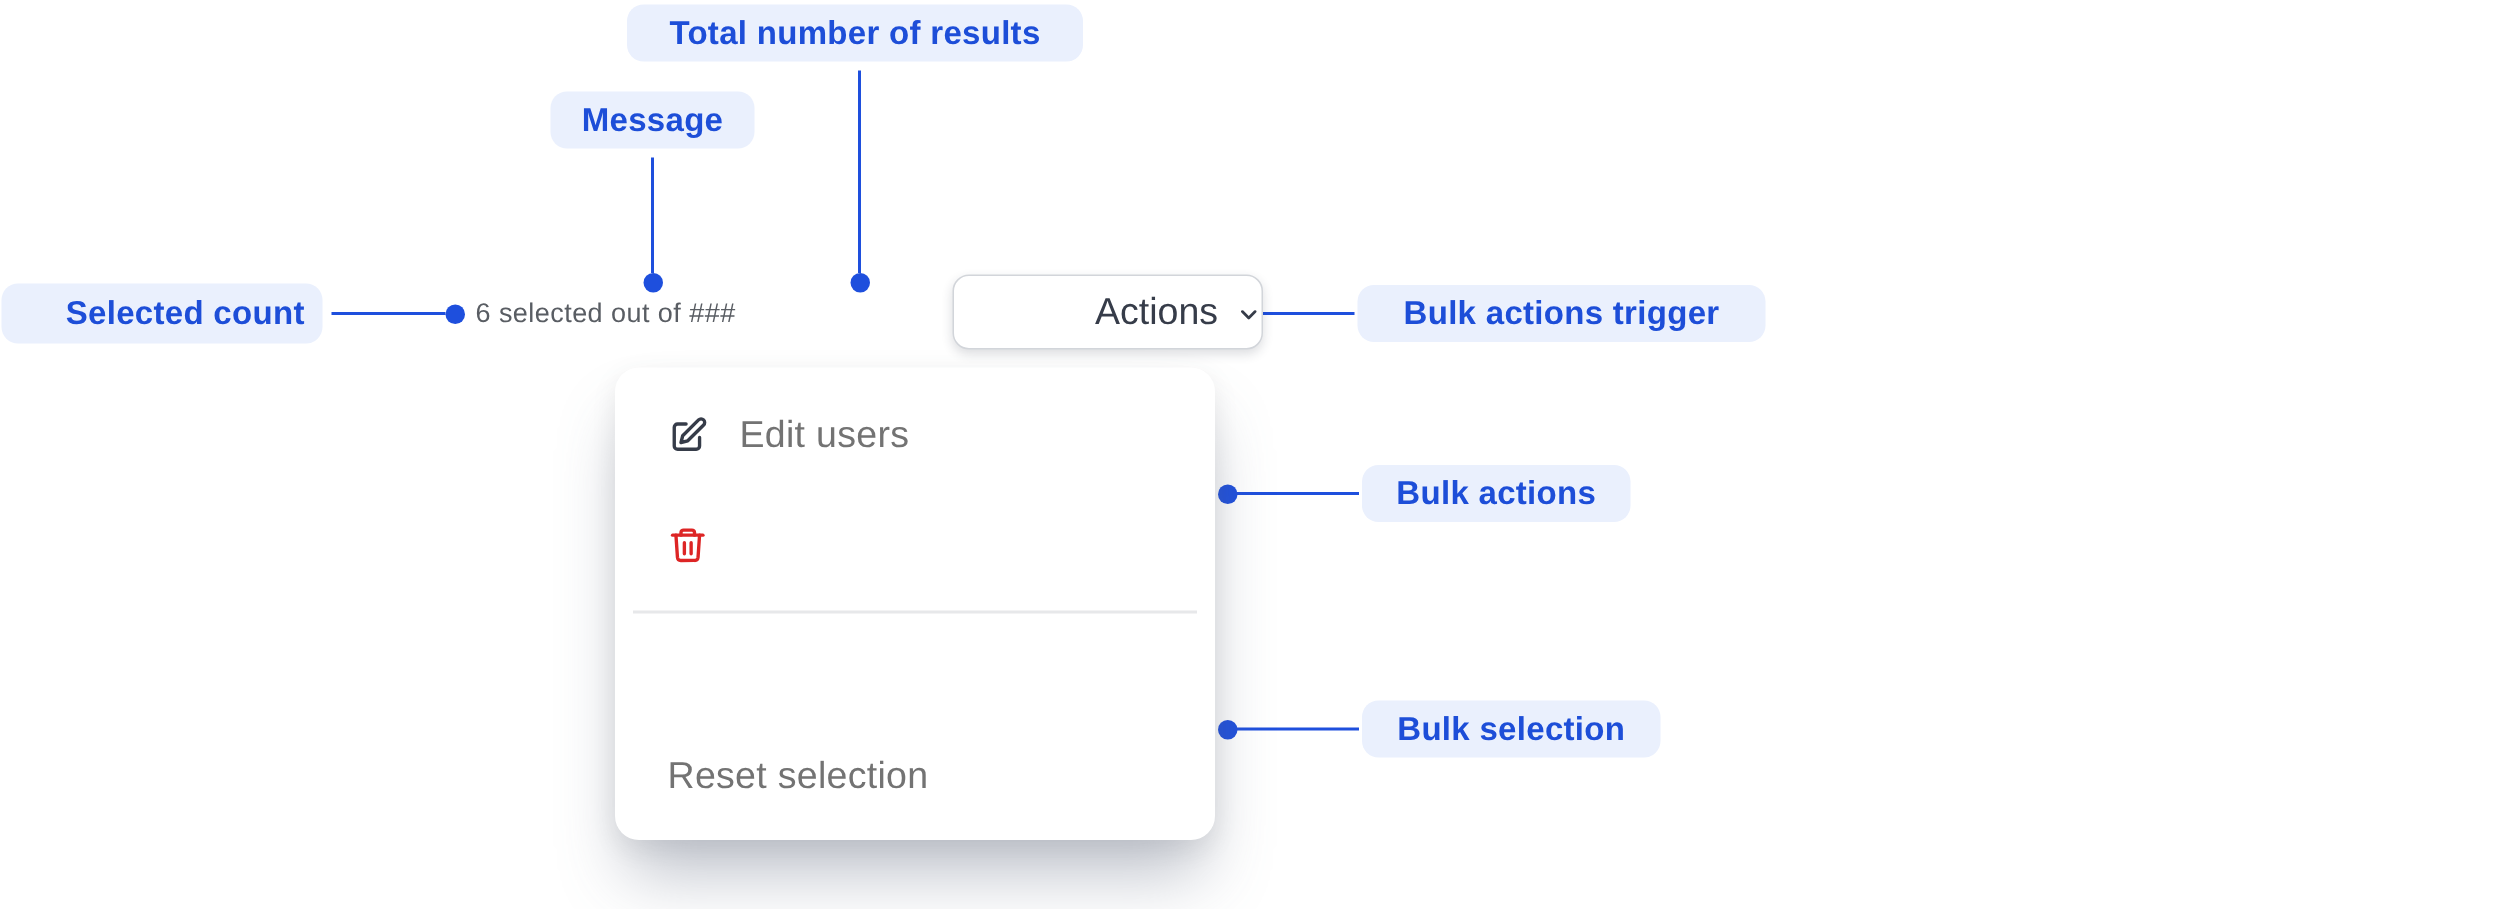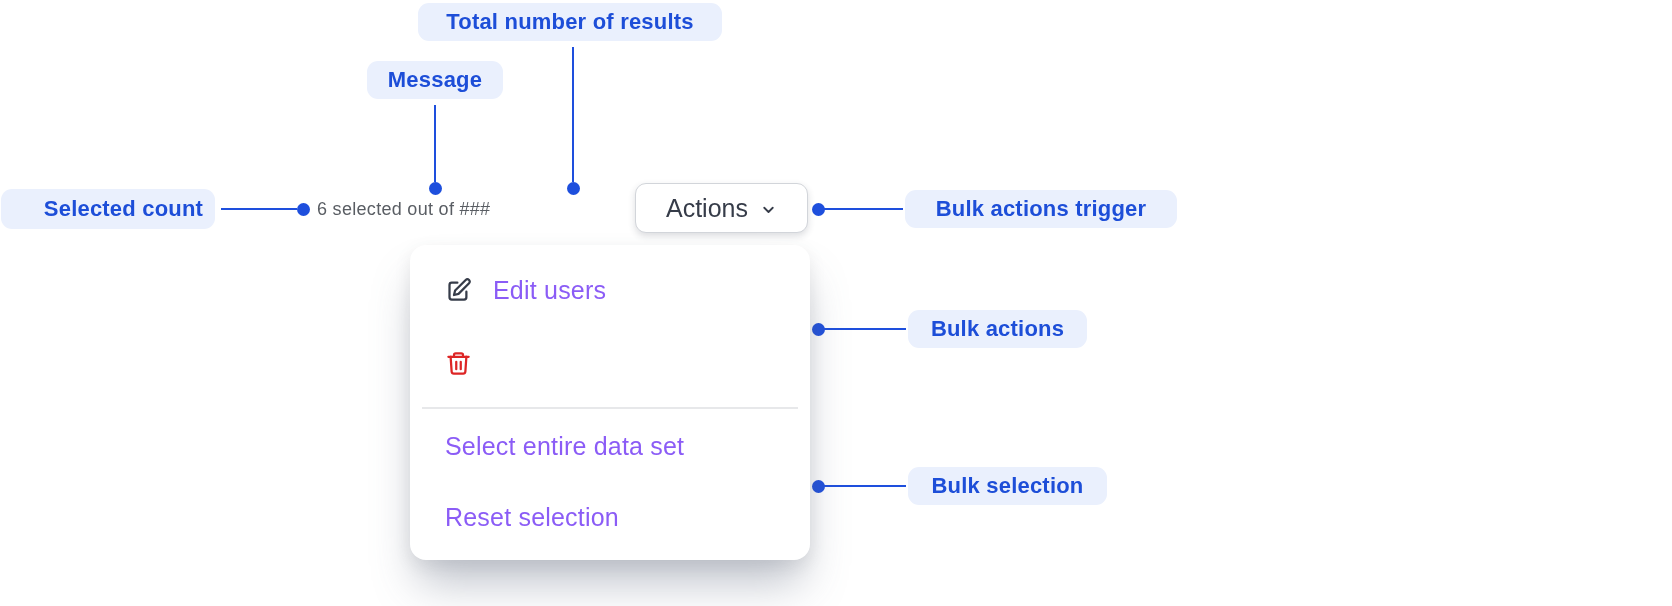--- a/index.html
+++ b/index.html
@@ -62,24 +62,24 @@
     left: 317px; top: 209px;
     transform: translateY(-50%);
     font-size: 18px;
     color: #595d63;
     letter-spacing: 0.3px;
     white-space: nowrap;
   }
   .actions-button {
     position: absolute;
     left: 635px; top: 183px;
-    width: 173px; height: 50px;
+    width: 207px; height: 50px;
     display: flex;
     align-items: center;
-    justify-content: center;
+    justify-content: flex-end;
     gap: 12px;
     background: #ffffff;
     border: 1.5px solid #d2d5da;
     border-radius: 11px;
     box-shadow: 0 3px 7px rgba(40,45,60,0.16);
     font-family: inherit;
     font-size: 25px;
     color: #363c49;
     cursor: pointer;
   }
@@ -95,21 +95,21 @@
     box-shadow: 0 30px 45px -8px rgba(110,120,140,0.45), 0 6px 18px rgba(0,0,0,0.08);
   }
   .menu-item {
     position: absolute;
     left: 35px;
     height: 40px;
     display: flex;
     align-items: center;
     gap: 21px;
     font-size: 25px;
-    color: #8b5cf6;
+    color: #737373;
     letter-spacing: 0.2px;
     white-space: nowrap;
     cursor: pointer;
   }
   .menu-item .mi-icon { display: inline-flex; width: 27px; height: 27px; }
   .menu-item.danger { color: #dd2525; }
   .mi-0 { top: 25px; }
   .mi-1 { top: 98px; }
   .mi-2 { top: 181px; }
   .mi-3 { top: 252px; }
@@ -172,20 +172,17 @@
         <path d="M3 6h18"></path>
         <path d="M8 6V4.5A1.5 1.5 0 0 1 9.5 3h5A1.5 1.5 0 0 1 16 4.5V6"></path>
         <path d="M19 6l-.9 13.2A2 2 0 0 1 16.1 21H7.9a2 2 0 0 1-2-1.8L5 6"></path>
         <path d="M10 10.5v6.5M14 10.5v6.5"></path>
       </svg>
     </span>
   </div>
 
   <div class="menu-divider"></div>
 
-  <div class="menu-item mi-2">
-    <span>Select entire data set</span>
-  </div>
 
   <div class="menu-item mi-3">
     <span>Reset selection</span>
   </div>
 </div>
 
 </body></html>

